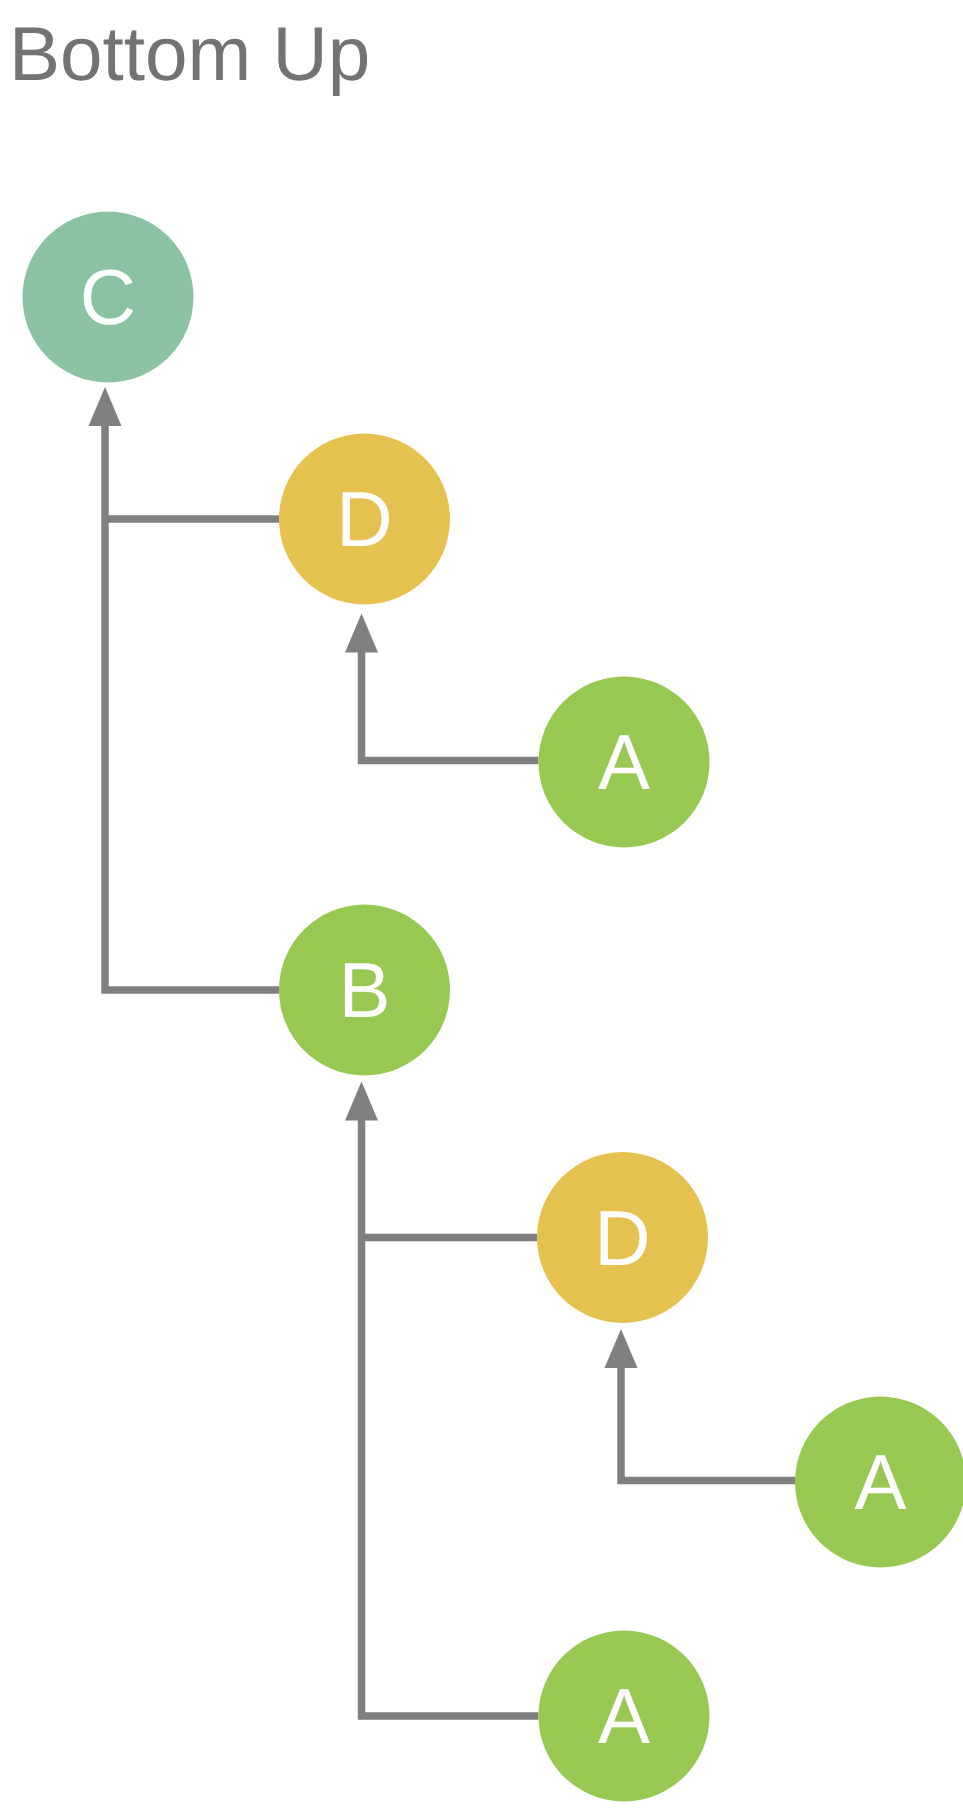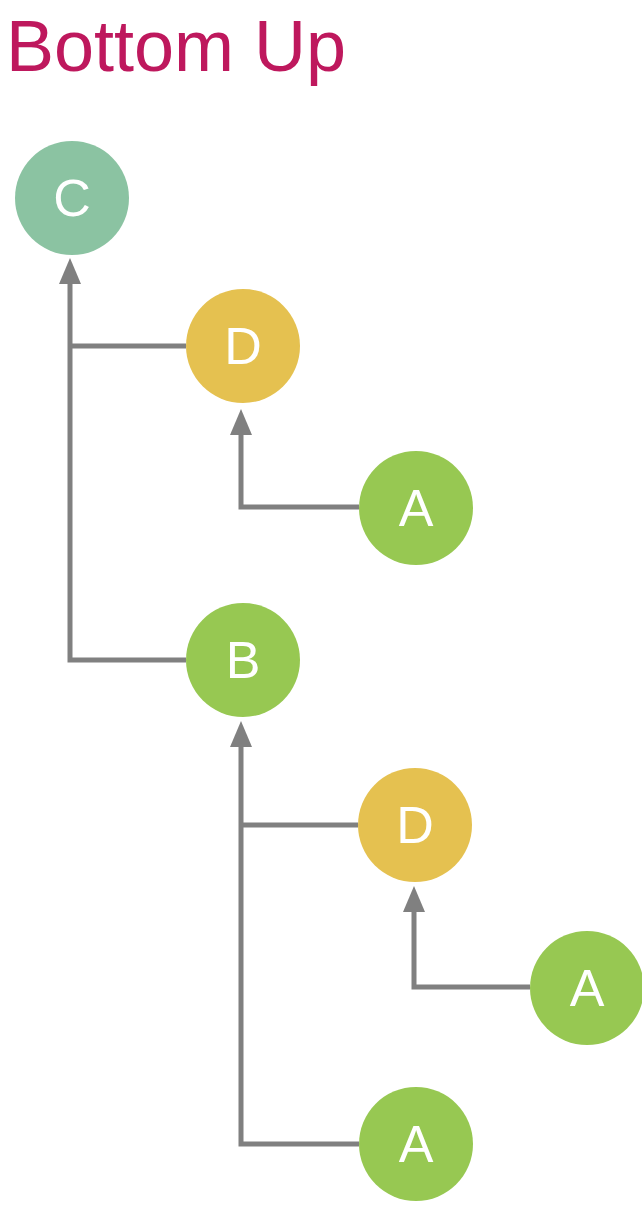--- a/index.html
+++ b/index.html
@@ -13,25 +13,25 @@
     width: 642px;
     height: 1206px;
     background: #ffffff;
     overflow: hidden;
   }
   .page-title {
     position: absolute;
     top: 10px;
     left: 6px;
     margin: 0;
-    font-size: 72px;
+    font-size: 51px;
     line-height: 1.0;
     font-weight: 300;
     letter-spacing: 0px;
-    color: #be185d;
+    color: #737373;
   }
   .diagram-svg {
     position: absolute;
     top: 0;
     left: 0;
   }
   .edge-path {
     fill: none;
     stroke-width: 5px;
     stroke-linecap: butt;

